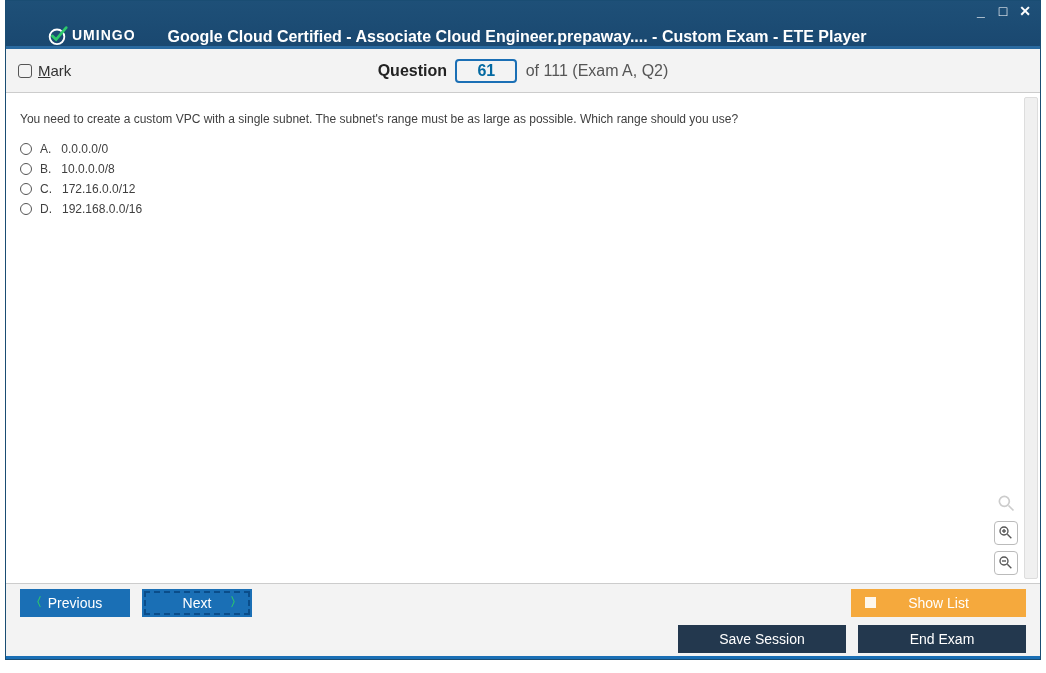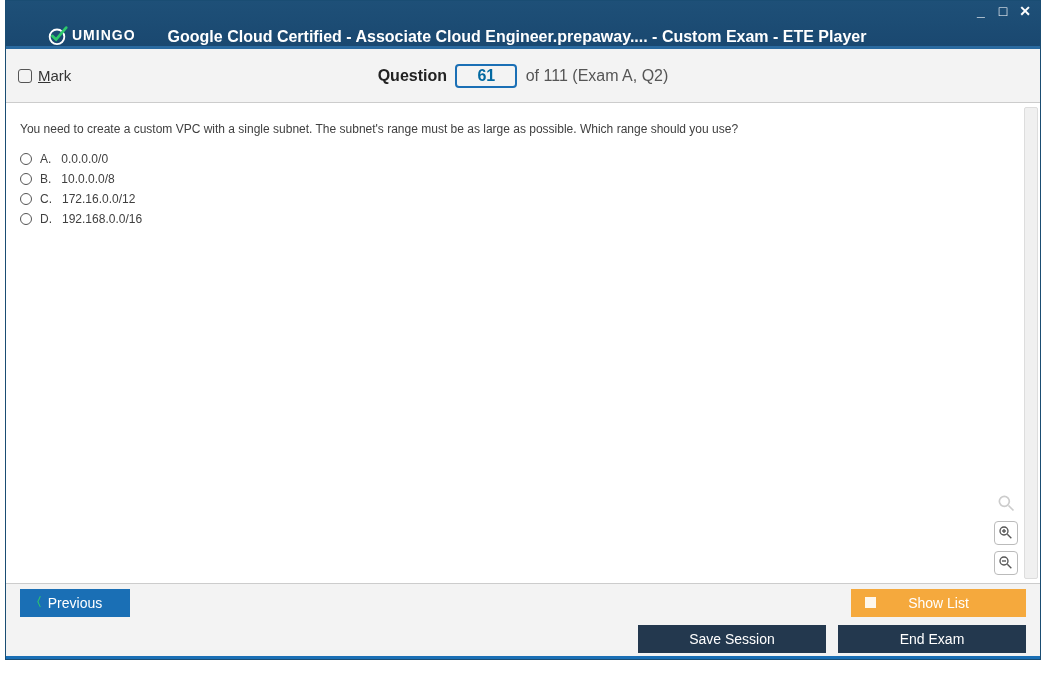--- a/index.html
+++ b/index.html
@@ -68,21 +68,21 @@
     color: #fff;
     font-size: 14px;
     font-weight: bold;
     text-align: center;
     line-height: 14px;
     cursor: pointer;
   }
   .question-header {
     background: #f3f3f3;
     border-bottom: 1px solid #ccc;
-    height: 54px;
+    height: 44px;
     display: flex;
     align-items: center;
     position: relative;
     padding: 0 12px;
   }
   .mark-wrap {
     display: flex;
     align-items: center;
     gap: 6px;
     cursor: pointer;
@@ -219,21 +219,21 @@
     display: flex;
     align-items: center;
     justify-content: center;
     cursor: pointer;
     position: relative;
     padding: 0 14px;
   }
   .btn-blue { background: #1a6fb5; width: 110px; }
   .btn-blue.next { outline: 2px dashed #0a4d8a; outline-offset: -4px; }
   .btn-orange { background: #f5a93d; width: 175px; }
-  .btn-dark { background: #23384e; width: 188px; }
+  .btn-dark { background: #23384e; width: 168px; }
   .arrow-l, .arrow-r {
     position: absolute;
     font-size: 12px;
     font-weight: bold;
   }
   .arrow-l { left: 10px; color: #2dc96b; }
   .arrow-r { right: 10px; color: #2dc96b; }
   .tri-up {
     position: absolute;
     right: 14px;
@@ -339,20 +339,24 @@
           </svg>
       </div>
     </div>
   </div>
 
   <div class="footer-row">
     <button class="btn btn-blue">
       <span class="arrow-l">〈</span>
       <span>Previous</span>
     </button>
+    <button class="btn btn-blue next">
+      <span>Next</span>
+      <span class="arrow-r">〉</span>
+    </button>
     <div class="spacer"></div>
     <button class="btn btn-orange">
       <span class="sq-chk"></span>
       <span>Show List</span>
     </button>
   </div>
 
   <div class="footer-row2">
     <button class="btn btn-dark">
       <span>Save Session</span>

